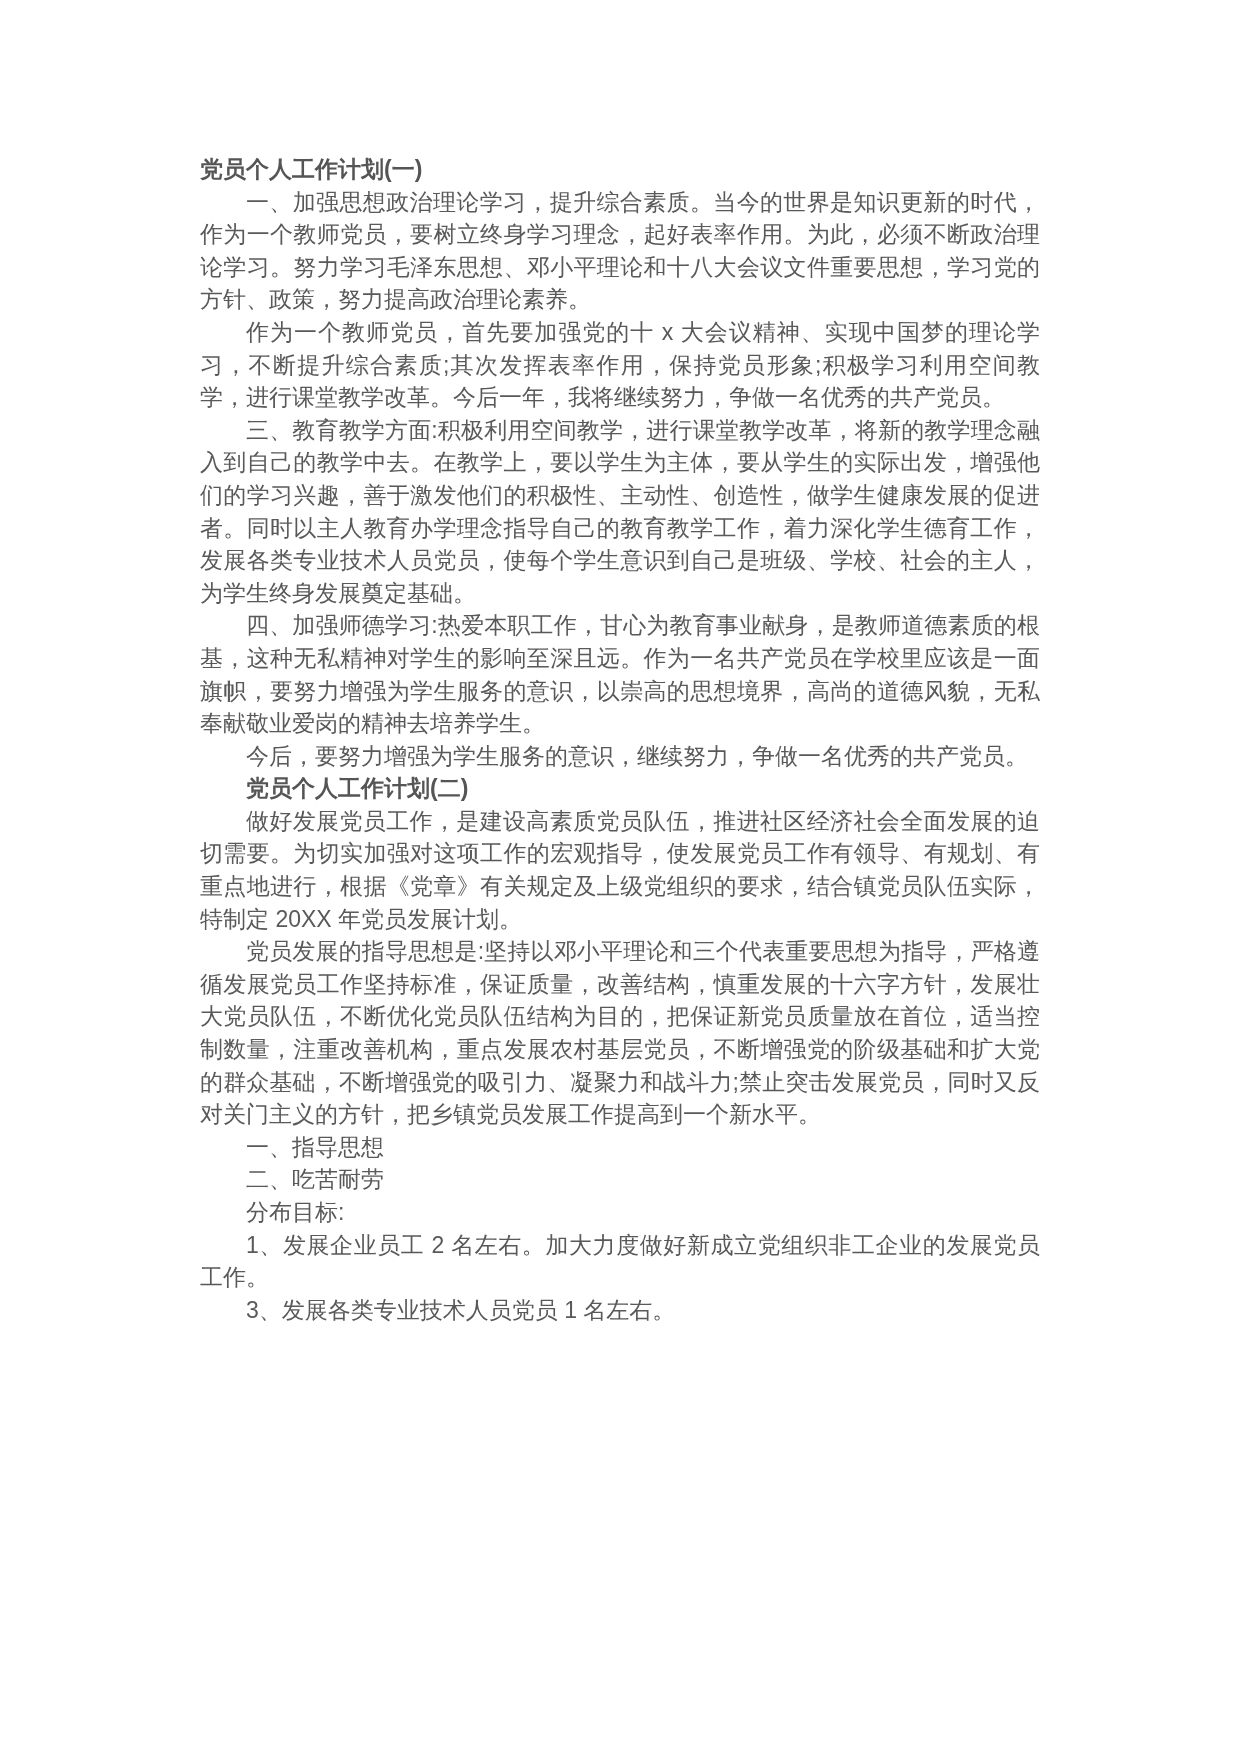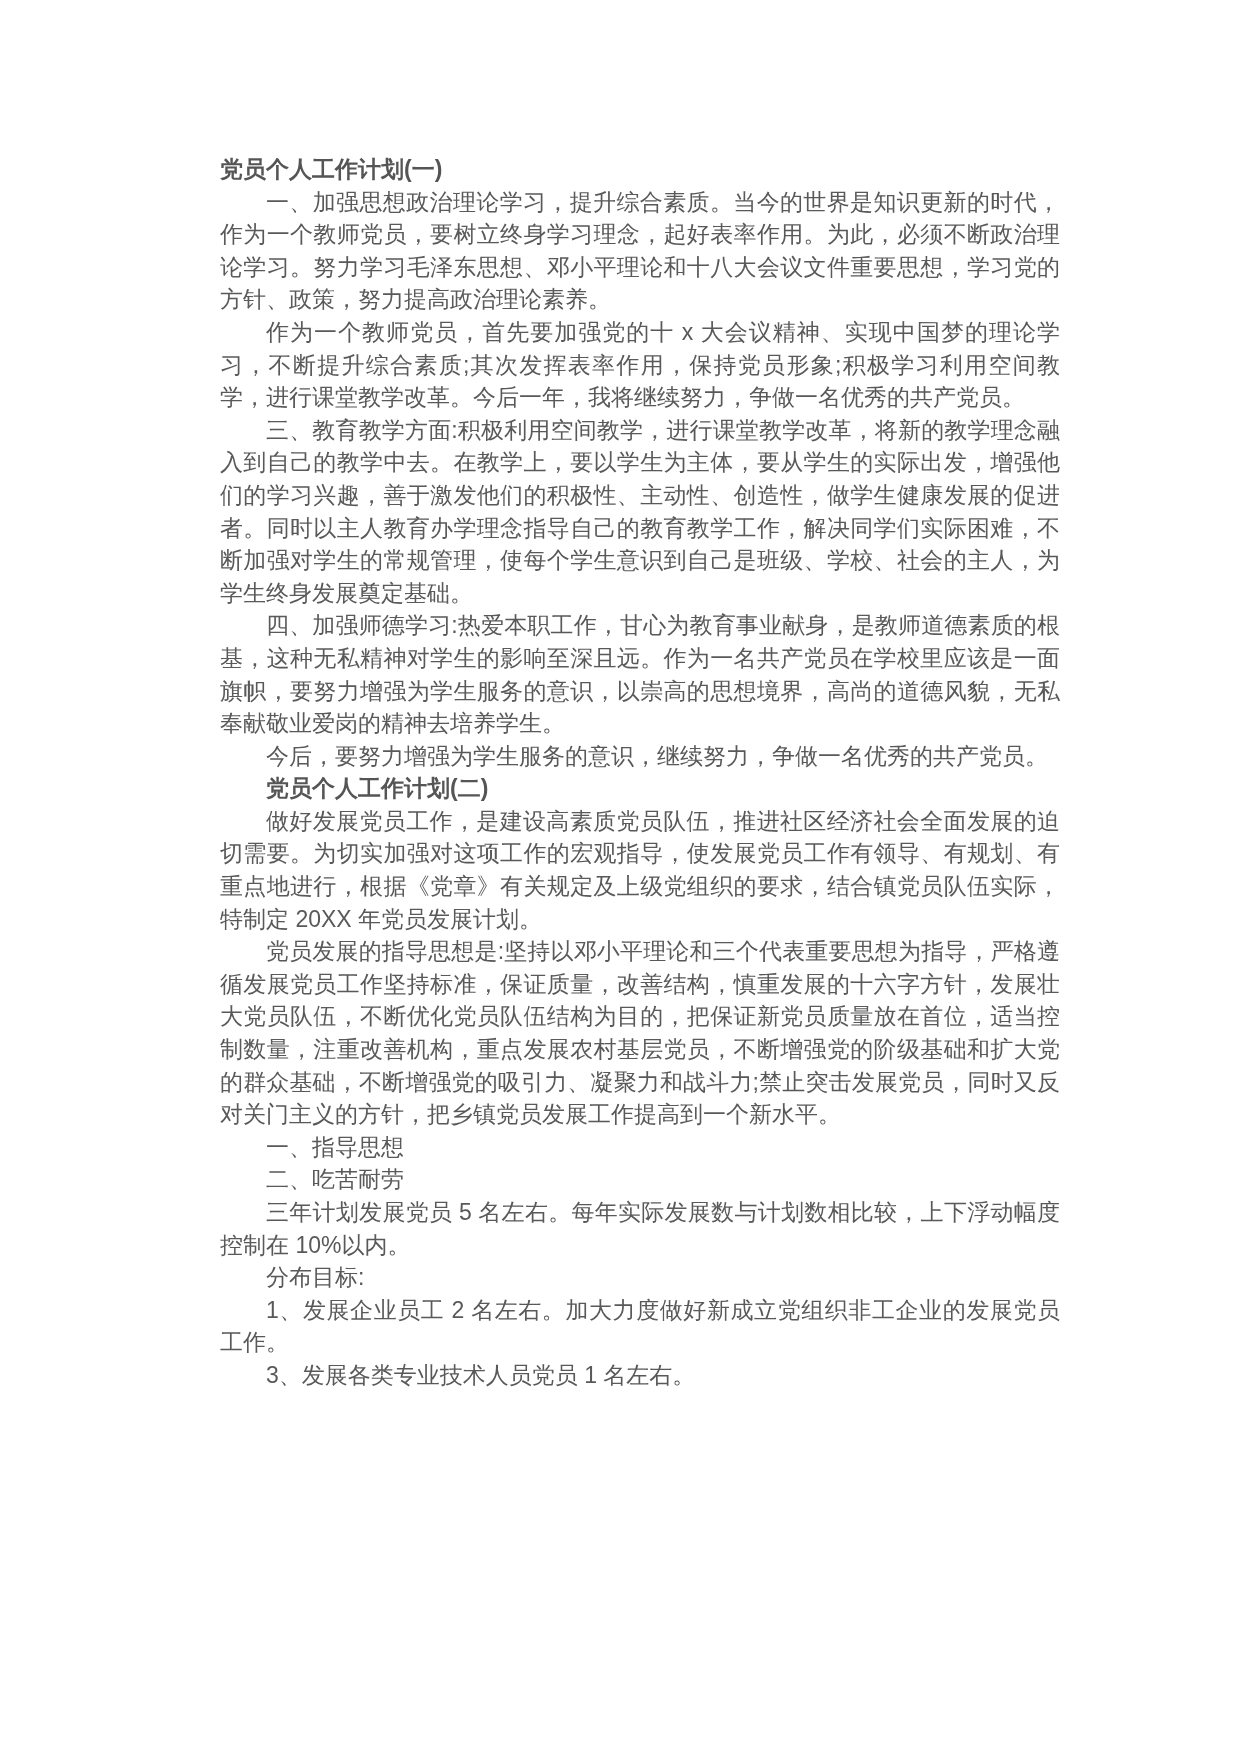--- a/index.html
+++ b/index.html
@@ -9,21 +9,21 @@
   }
   body {
     width: 1240px;
     height: 1754px;
     position: relative;
     overflow: hidden;
     font-family: "Liberation Sans", sans-serif;
   }
   .doc {
     position: absolute;
-    left: 220px;
+    left: 200px;
     top: 153px;
     width: 840px;
     font-size: 23px;
     line-height: 32.6px;
     color: #595959;
     text-align: justify;
   }
   .doc p {
     margin: 0;
     padding: 0;
@@ -39,25 +39,24 @@
     text-indent: 2em;
   }
 </style>
 </head>
 <body>
 
 <div class="doc">
   <p class="heading">党员个人工作计划(一)</p>
   <p class="para">一、加强思想政治理论学习，提升综合素质。当今的世界是知识更新的时代，作为一个教师党员，要树立终身学习理念，起好表率作用。为此，必须不断政治理论学习。努力学习毛泽东思想、邓小平理论和十八大会议文件重要思想，学习党的方针、政策，努力提高政治理论素养。</p>
   <p class="para">作为一个教师党员，首先要加强党的十 x 大会议精神、实现中国梦的理论学习，不断提升综合素质;其次发挥表率作用，保持党员形象;积极学习利用空间教学，进行课堂教学改革。今后一年，我将继续努力，争做一名优秀的共产党员。</p>
-  <p class="para">三、教育教学方面:积极利用空间教学，进行课堂教学改革，将新的教学理念融入到自己的教学中去。在教学上，要以学生为主体，要从学生的实际出发，增强他们的学习兴趣，善于激发他们的积极性、主动性、创造性，做学生健康发展的促进者。同时以主人教育办学理念指导自己的教育教学工作，解决同学们实际困难，不断加强对学生的常规管理，使每个学生意识到自己是班级、学校、社会的主人，为学生终身发展奠定基础。</p>
+  <p class="para">三、教育教学方面:积极利用空间教学，进行课堂教学改革，将新的教学理念融入到自己的教学中去。在教学上，要以学生为主体，要从学生的实际出发，增强他们的学习兴趣，善于激发他们的积极性、主动性、创造性，做学生健康发展的促进者。同时以主人教育办学理念指导自己的教育教学工作，着力深化学生德育工作，发展各类专业技术人员党员，使每个学生意识到自己是班级、学校、社会的主人，为学生终身发展奠定基础。</p>
   <p class="para">四、加强师德学习:热爱本职工作，甘心为教育事业献身，是教师道德素质的根基，这种无私精神对学生的影响至深且远。作为一名共产党员在学校里应该是一面旗帜，要努力增强为学生服务的意识，以崇高的思想境界，高尚的道德风貌，无私奉献敬业爱岗的精神去培养学生。</p>
   <p class="para">今后，要努力增强为学生服务的意识，继续努力，争做一名优秀的共产党员。</p>
   <p class="heading indent">党员个人工作计划(二)</p>
   <p class="para">做好发展党员工作，是建设高素质党员队伍，推进社区经济社会全面发展的迫切需要。为切实加强对这项工作的宏观指导，使发展党员工作有领导、有规划、有重点地进行，根据《党章》有关规定及上级党组织的要求，结合镇党员队伍实际，特制定 20XX 年党员发展计划。</p>
   <p class="para">党员发展的指导思想是:坚持以邓小平理论和三个代表重要思想为指导，严格遵循发展党员工作坚持标准，保证质量，改善结构，慎重发展的十六字方针，发展壮大党员队伍，不断优化党员队伍结构为目的，把保证新党员质量放在首位，适当控制数量，注重改善机构，重点发展农村基层党员，不断增强党的阶级基础和扩大党的群众基础，不断增强党的吸引力、凝聚力和战斗力;禁止突击发展党员，同时又反对关门主义的方针，把乡镇党员发展工作提高到一个新水平。</p>
   <p class="para">一、指导思想</p>
   <p class="para">二、吃苦耐劳</p>
-  <p class="para">三年计划发展党员 5 名左右。每年实际发展数与计划数相比较，上下浮动幅度控制在 10%以内。</p>
   <p class="para">分布目标:</p>
   <p class="para">1、发展企业员工 2 名左右。加大力度做好新成立党组织非工企业的发展党员工作。</p>
   <p class="para">3、发展各类专业技术人员党员 1 名左右。</p>
 </div>
 
 </body></html>

